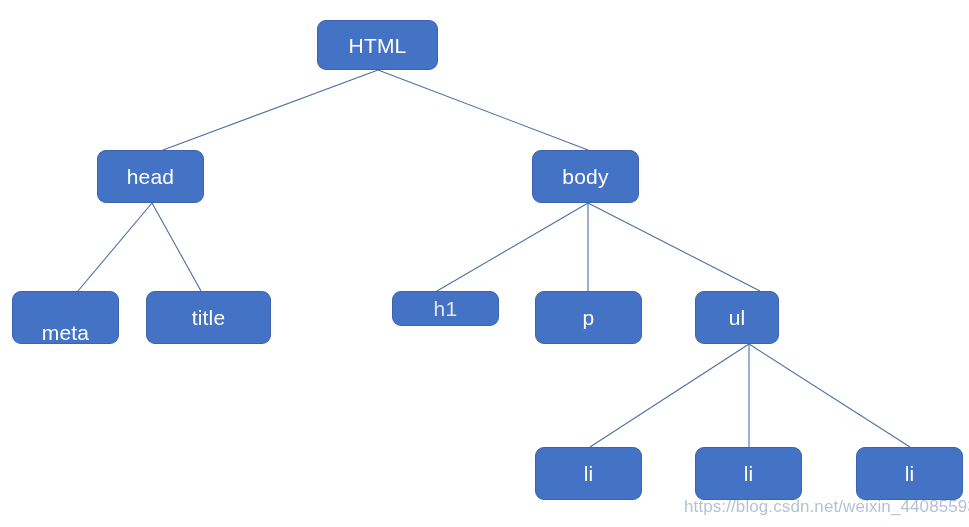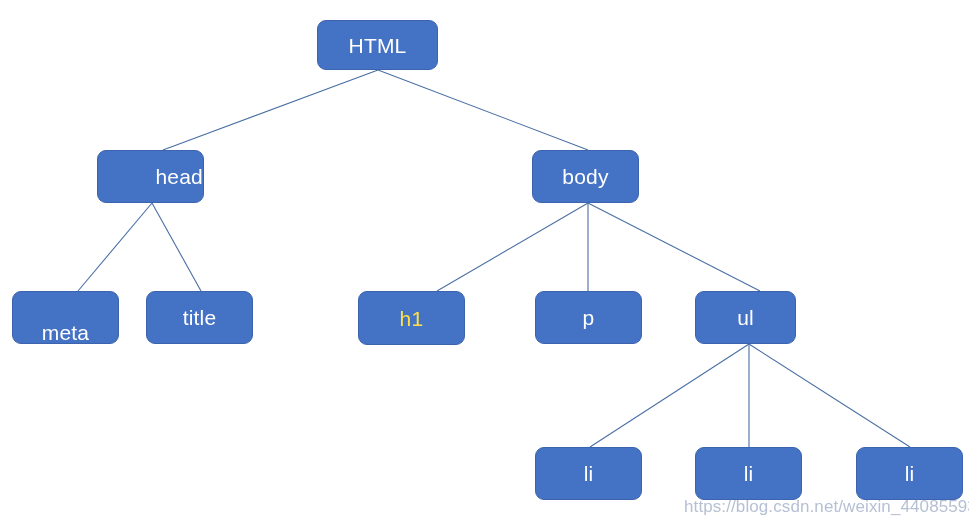--- a/index.html
+++ b/index.html
@@ -68,39 +68,39 @@
       <line x1="588" y1="203" x2="760" y2="291" stroke="#4A6FA5" stroke-width="1.1" shape-rendering="geometricPrecision"></line>
       <line x1="749" y1="344" x2="590" y2="447" stroke="#4A6FA5" stroke-width="1.1" shape-rendering="geometricPrecision"></line>
       <line x1="749" y1="344" x2="749" y2="447" stroke="#4A6FA5" stroke-width="1.1" shape-rendering="geometricPrecision"></line>
       <line x1="749" y1="344" x2="910" y2="447" stroke="#4A6FA5" stroke-width="1.1" shape-rendering="geometricPrecision"></line>
     </svg>
 
   <div id="node-layer">
       <div class="node" style="left: 317px; top: 20px; width: 121px; height: 50px; background: rgb(68, 114, 196); border: 1px solid rgb(59, 99, 174); color: rgb(255, 255, 255);">
         <span class="node-label">HTML</span>
       </div>
-      <div class="node" style="left: 97px; top: 150px; width: 107px; height: 53px; background: rgb(68, 114, 196); border: 1px solid rgb(59, 99, 174); color: rgb(255, 255, 255); justify-content: flex-end;">
+      <div class="node" style="left: 97px; top: 150px; width: 107px; height: 53px; background: rgb(68, 114, 196); border: 1px solid rgb(59, 99, 174); color: rgb(255, 255, 255);">
         <span class="node-label">head</span>
       </div>
       <div class="node" style="left: 532px; top: 150px; width: 107px; height: 53px; background: rgb(68, 114, 196); border: 1px solid rgb(59, 99, 174); color: rgb(255, 255, 255); text-align: right;">
         <span class="node-label">body</span>
       </div>
       <div class="node" style="left: 12px; top: 291px; width: 107px; height: 53px; background: rgb(68, 114, 196); border: 1px solid rgb(59, 99, 174); color: rgb(255, 255, 255); align-items: flex-end;">
         <span class="node-label">meta</span>
       </div>
-      <div class="node" style="left: 146px; top: 291px; width: 107px; height: 53px; background: rgb(68, 114, 196); border: 1px solid rgb(59, 99, 174); color: rgb(255, 255, 255);">
+      <div class="node" style="left: 146px; top: 291px; width: 125px; height: 53px; background: rgb(68, 114, 196); border: 1px solid rgb(59, 99, 174); color: rgb(255, 255, 255);">
         <span class="node-label">title</span>
       </div>
-      <div class="node" style="left: 358px; top: 291px; width: 107px; height: 54px; background: rgb(68, 114, 196); border: 1px solid rgb(59, 99, 174); color: #fde047;">
+      <div class="node" style="left: 392px; top: 291px; width: 107px; height: 35px; background: rgb(68, 114, 196); border: 1px solid rgb(59, 99, 174); color: #e5e5e5;">
         <span class="node-label">h1</span>
       </div>
       <div class="node" style="left: 535px; top: 291px; width: 107px; height: 53px; background: rgb(68, 114, 196); border: 1px solid rgb(59, 99, 174); color: rgb(255, 255, 255);">
         <span class="node-label">p</span>
       </div>
-      <div class="node" style="left: 695px; top: 291px; width: 101px; height: 53px; background: rgb(68, 114, 196); border: 1px solid rgb(59, 99, 174); color: rgb(255, 255, 255);">
+      <div class="node" style="left: 695px; top: 291px; width: 84px; height: 53px; background: rgb(68, 114, 196); border: 1px solid rgb(59, 99, 174); color: rgb(255, 255, 255);">
         <span class="node-label">ul</span>
       </div>
       <div class="node" style="left: 535px; top: 447px; width: 107px; height: 53px; background: rgb(68, 114, 196); border: 1px solid rgb(59, 99, 174); color: rgb(255, 255, 255);">
         <span class="node-label">li</span>
       </div>
       <div class="node" style="left: 695px; top: 447px; width: 107px; height: 53px; background: rgb(68, 114, 196); border: 1px solid rgb(59, 99, 174); color: rgb(255, 255, 255);">
         <span class="node-label">li</span>
       </div>
       <div class="node" style="left: 856px; top: 447px; width: 107px; height: 53px; background: rgb(68, 114, 196); border: 1px solid rgb(59, 99, 174); color: rgb(255, 255, 255);">
         <span class="node-label">li</span>

